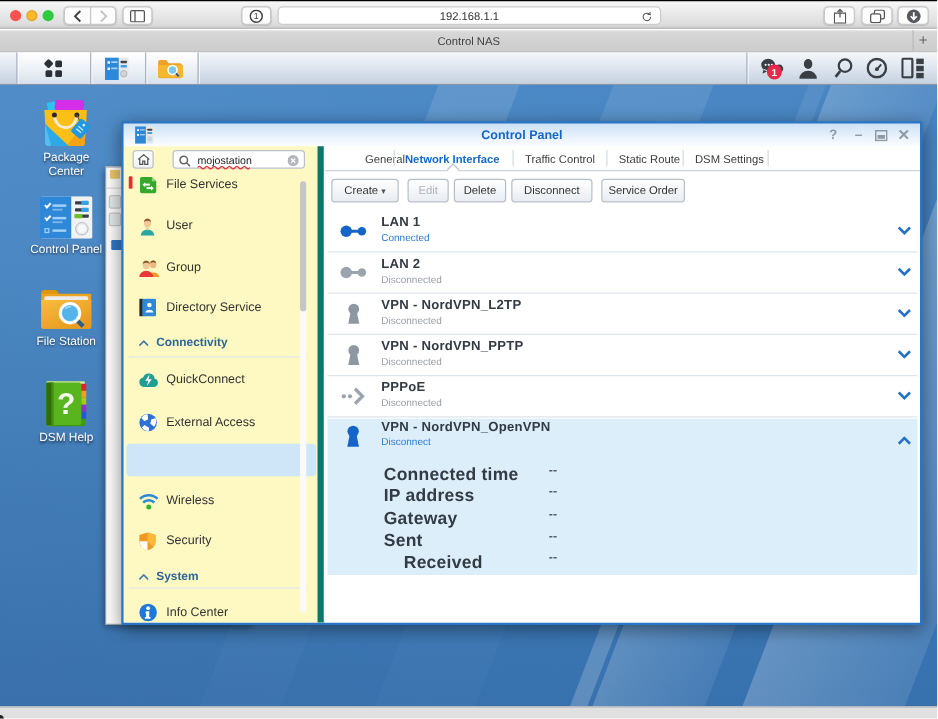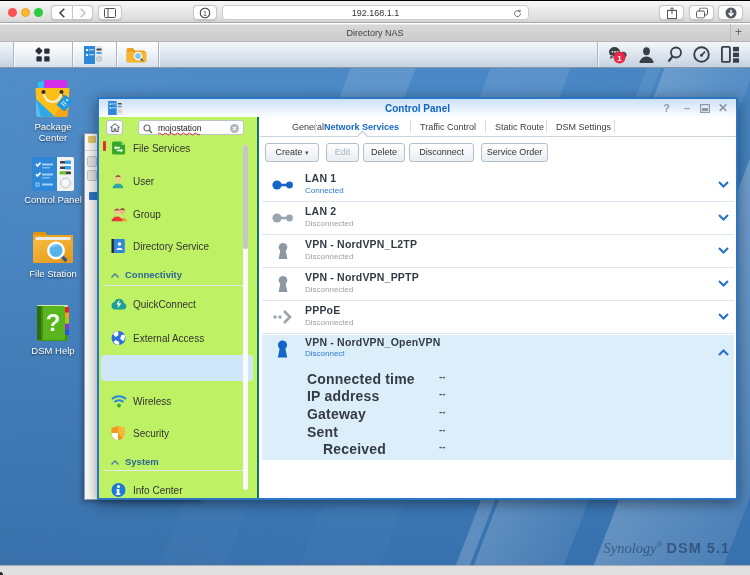--- a/index.html
+++ b/index.html
@@ -44,21 +44,21 @@
 .dicon svg { display:block; margin:0 auto; }
 
 
 #bgwin { left:84px; top:65px; width:120px; height:367px; background:#fbfbfb; border:1px solid #99a0a8; box-shadow:-2px 2px 5px rgba(0,0,0,0.3); }
 
 
 #cpwin { left:97px; top:29px; width:641px; height:403px; border:2px solid #2a76c5; border-radius:1px; background:#fff; box-shadow:0 3px 14px rgba(0,0,0,0.45); }
 #cptitle { left:0; top:0; width:637px; height:18px; background:linear-gradient(#cde1f6,#f8fbff 92%); text-align:center; font-size:10px; font-weight:bold; color:#1266c8; line-height:20px; }
 .wbtn { position:absolute; top:3px; color:#8d9aa6; font-size:11px; font-weight:bold; line-height:12px; }
 #cpbody { left:0; top:18px; width:637px; height:381px; }
-#sidebar { left:0; top:0; width:160px; height:381px; background:#bef264; border-right:2px solid #0f766e;padding-left:40px; }
+#sidebar { left:0; top:0; width:160px; height:381px; background:#fef9c3; border-right:5px solid #0f766e;padding-left:40px; }
 #sscroll { position:absolute; right:9px; top:28px; width:5px; height:345px; background:#fafafa; border-radius:3px; }
 #sthumb { position:absolute; left:0; top:0; width:5px; height:104px; background:#c4c6c8; border-radius:3px; }
 #homebtn { left:7px; top:3px; width:17px; height:15px; background:linear-gradient(#fff,#eef1f4); border:1px solid #b9c2cb; border-radius:3px; }
 #searchbox { left:39px; top:3px; width:106px; height:15px; background:#fff; border:1px solid #b9c2cb; border-radius:3px; }
 #searchtxt { position:absolute; left:19px; top:2px; font-size:8.5px; line-height:11px; color:#222; }
 .sitem { position:absolute; left:2px; width:150px; height:26px; }
 .sico { position:absolute; left:10px; top:50%; transform:translateY(-50%); }
 .stxt { position:absolute; left:32px; top:50%; transform:translateY(-50%); font-size:10px; color:#333; white-space:nowrap; }
 .shdr { position:absolute; left:12px; font-size:9.5px; font-weight:bold; color:#2a6597; }
 .shline { position:absolute; left:4px; width:142px; height:1px; background:#e4e8ec; }
@@ -137,21 +137,21 @@
       </div>
     <div id="btn-dl" class="abs tbtn">
         <svg class="tbic" width="12" height="12">
           <circle cx="6" cy="6" r="5.5" fill="#55595e"></circle>
           <path d="M6 2.8 L6 8.2 M3.6 6 L6 8.6 L8.4 6" stroke="#fff" stroke-width="1.4" fill="none"></path>
         </svg>
       </div>
   </div>
 
   <div id="tabbar" class="abs">
-      <div id="tabtitle">Directory NAS</div>
+      <div id="tabtitle">Control NAS</div>
       <div id="tabplus">+</div>
     </div>
 
   <div id="taskbar" class="abs">
     <div class="tpanel" style="left:14px;width:58px;"></div>
     <div class="tpanel" style="left:73px;width:43px;"></div>
     <div class="tpanel" style="left:117px;width:41px;"></div>
     <div class="tsep" style="left:13px;"></div>
     <div class="tsep" style="left:72px;"></div>
     <div class="tsep" style="left:116px;"></div>
@@ -215,21 +215,20 @@
       <rect x="12" y="12.3" width="6" height="4.4" fill="#3a3f46"></rect>
     </svg>
   </div>
 
   <div id="desktop" class="abs">
     <div class="band" style="left:249px;width:65px;background:linear-gradient(to bottom,rgba(255,255,255,0.13),rgba(255,255,255,0.02) 75%);"></div>
     <div class="band" style="left:389px;width:80px;background:linear-gradient(to bottom,rgba(255,255,255,0.10),rgba(255,255,255,0.02) 80%);"></div>
     <div class="band" style="left:545px;width:14px;background:linear-gradient(to bottom,rgba(255,255,255,0.06),rgba(255,255,255,0.22));"></div>
     <div class="band" style="left:563px;width:90px;background:linear-gradient(to right,rgba(255,255,255,0.19),rgba(255,255,255,0.08));"></div>
     <div class="band" style="left:683px;width:130px;background:linear-gradient(to right,rgba(255,255,255,0.22),rgba(255,255,255,0.10));"></div>
-    <div id="wm" class="abs"><span style="font-family:'Liberation Serif',serif;font-style:italic;">Synology</span><sup style="font-size:8px;">®</sup> <b style="letter-spacing:1px;">DSM 5.1</b></div>
 
     <div class="dicon" style="left:15px;top:12px;">
       <svg width="40" height="38" viewBox="0 0 40 38">
         <rect x="5" y="1" width="15" height="9" rx="1" fill="#29c5f0" transform="rotate(-10 12 5)"></rect>
         <rect x="11" y="-1" width="23" height="10" rx="1" fill="#d42ee8" transform="rotate(7 22 4)"></rect>
         <path d="M2.5 8 h34 l-1.6 26.2 a2.8 2.8 0 0 1-2.8 2.6 h-25.2 a2.8 2.8 0 0 1-2.8-2.6 z" fill="#fbbf17"></path>
         <path d="M36.5 8 l-1.6 26.2 a2.8 2.8 0 0 1-2.8 2.6 h-12 l16-20 z" fill="#f8a312"></path>
         <path d="M3 19 L22 36.8 h-16.1 a2.8 2.8 0 0 1-2.8-2.6 z" fill="#2da9e8"></path>
         <path d="M3 19 L8 36.8 h-2.1 a2.8 2.8 0 0 1-2.8-2.6 z" fill="#58bef0"></path>
         <path d="M10.5 12 a9 10 0 0 0 18 0" fill="none" stroke="#f6ecd4" stroke-width="2.3"></path>
@@ -442,21 +441,21 @@
               </svg>
             <span class="stxt">Info Center</span>
           </div>
           <div id="sscroll">
               <div id="sthumb"></div>
             </div>
         </div>
         <div id="mainarea" class="abs">
           <div id="tabsrow" class="abs">
             <span class="mtab" style="left:32px;">General</span>
-            <span class="mtab" style="left:64px;font-weight:bold;color:#1569c4;">Network Services</span>
+            <span class="mtab" style="left:64px;font-weight:bold;color:#1569c4;">Network Interface</span>
             <span class="mtab" style="left:160px;">Traffic Control</span>
             <span class="mtab" style="left:235px;">Static Route</span>
             <span class="mtab" style="left:296px;">DSM Settings</span>
             <span class="mtabsep" style="left:55px;"></span>
             <span class="mtabsep" style="left:150px;"></span>
             <span class="mtabsep" style="left:225px;"></span>
             <span class="mtabsep" style="left:286px;"></span>
             <span class="mtabsep" style="left:354px;"></span>
             <div id="notch" style="left:99px;"></div>
           </div>

